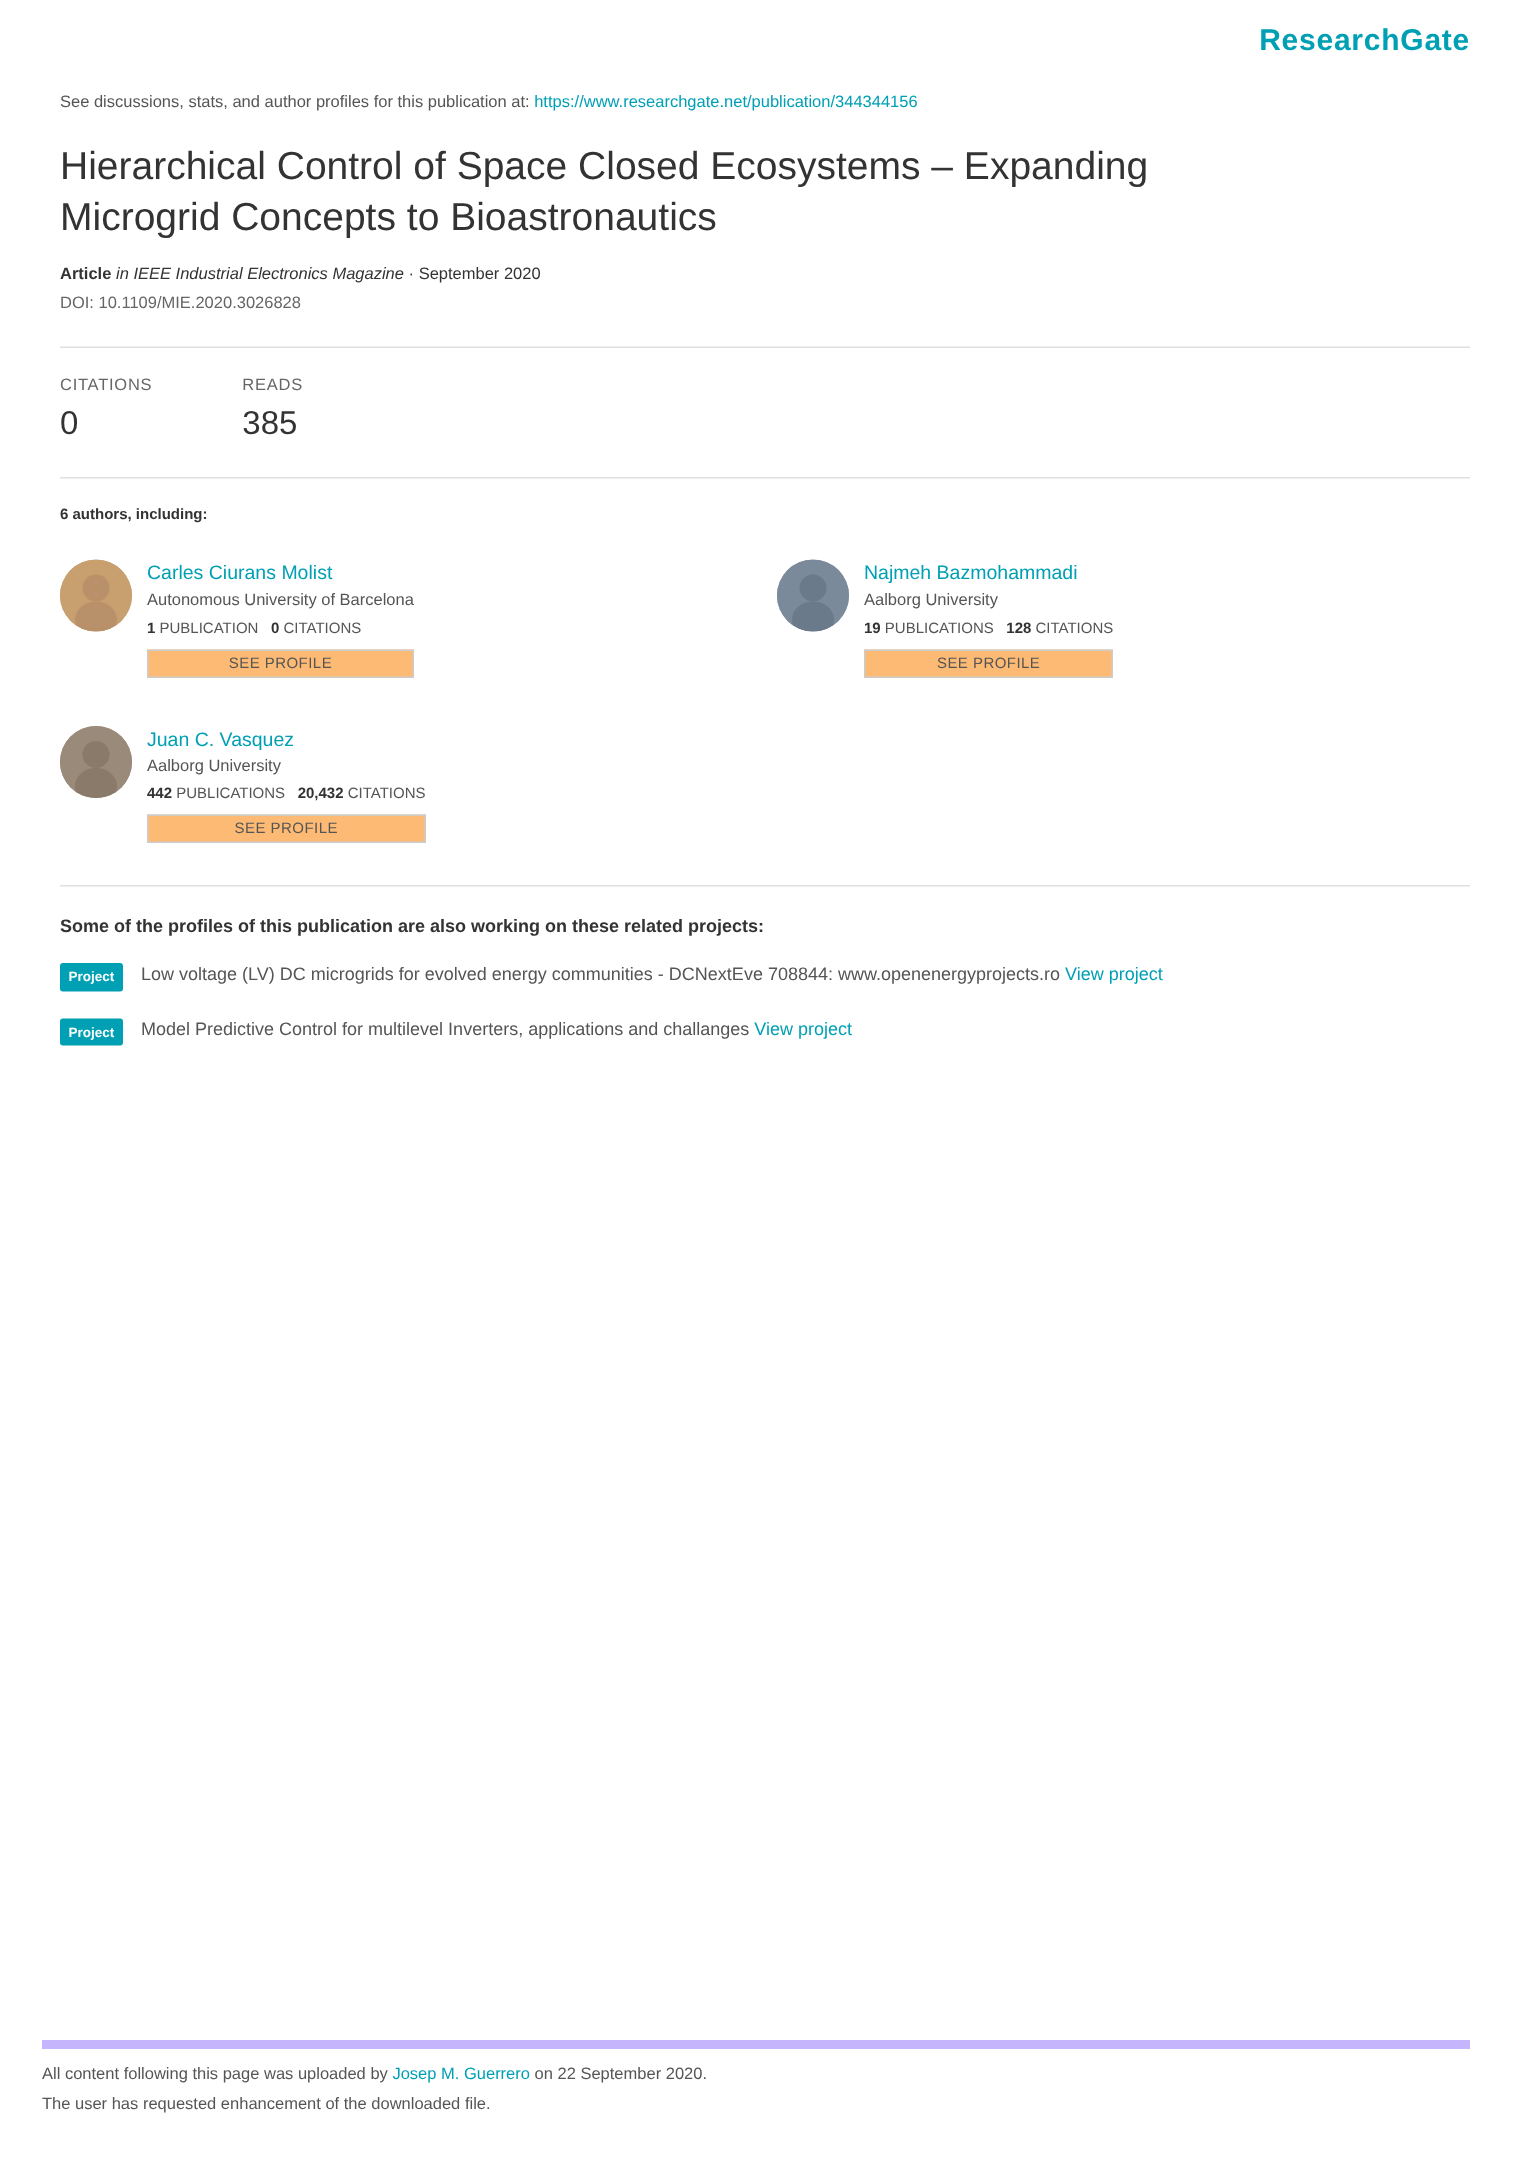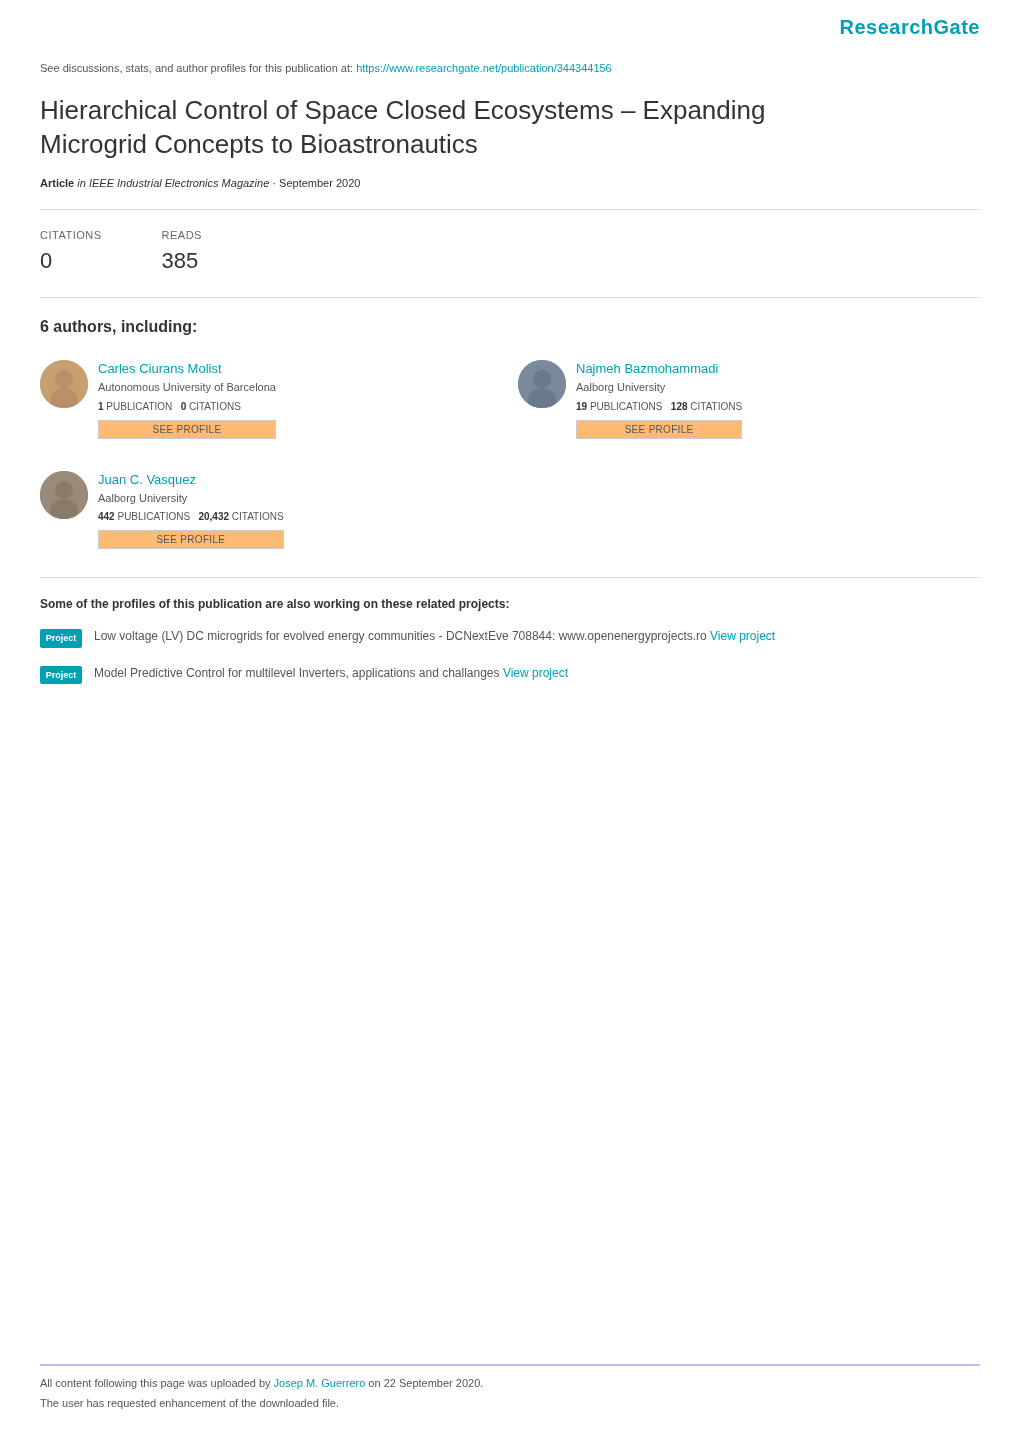--- a/index.html
+++ b/index.html
@@ -80,21 +80,21 @@
       text-transform: uppercase;
       letter-spacing: 0.5px;
       margin-bottom: 2px;
     }
     .stat-value {
       font-size: 22px;
       font-weight: 300;
       color: #333;
     }
     .authors-label {
-      font-size: 16px;
+      font-size: 10px;
       font-weight: bold;
       margin-bottom: 14px;
     }
     .authors-grid {
       display: grid;
       grid-template-columns: 1fr 1fr;
       gap: 16px;
       margin-bottom: 20px;
     }
     .author-card {
@@ -168,23 +168,23 @@
       color: #555;
       line-height: 1.5;
     }
     .project-link {
       color: #00a0b4;
       text-decoration: none;
     }
     .footer {
       position: absolute;
       bottom: 30px;
-      left: 40px;
+      left: 28px;
       right: 40px;
-      border-top: 2px solid #c4b5fd;
+      border-top: 6px solid #c4b5fd;
       padding-top: 10px;
     }
     .footer-text {
       font-size: 11px;
       color: #555;
       margin-bottom: 4px;
     }
     .footer-link {
       color: #00a0b4;
       text-decoration: none;
@@ -225,20 +225,21 @@
   </div>
 
   <div class="see-discussions">
     <span>See discussions, stats, and author profiles for this publication at:</span>
     <a href="#">https://www.researchgate.net/publication/344344156</a>
   </div>
 
   <h1 class="title">Hierarchical Control of Space Closed Ecosystems – Expanding Microgrid Concepts to Bioastronautics</h1>
 
   <div class="article-meta"><strong>Article</strong> <em>in</em> <em>IEEE Industrial Electronics Magazine</em> · <span>September 2020</span></div>
+  <div class="doi">DOI: 10.1109/MIE.2020.3026828</div>
 
   <hr class="divider">
 
   <div class="stats-row">
     <div class="stat-block">
       <span class="stat-label">CITATIONS</span>
       <span class="stat-value">0</span>
     </div>
     <div class="stat-block">
       <span class="stat-label">READS</span>

